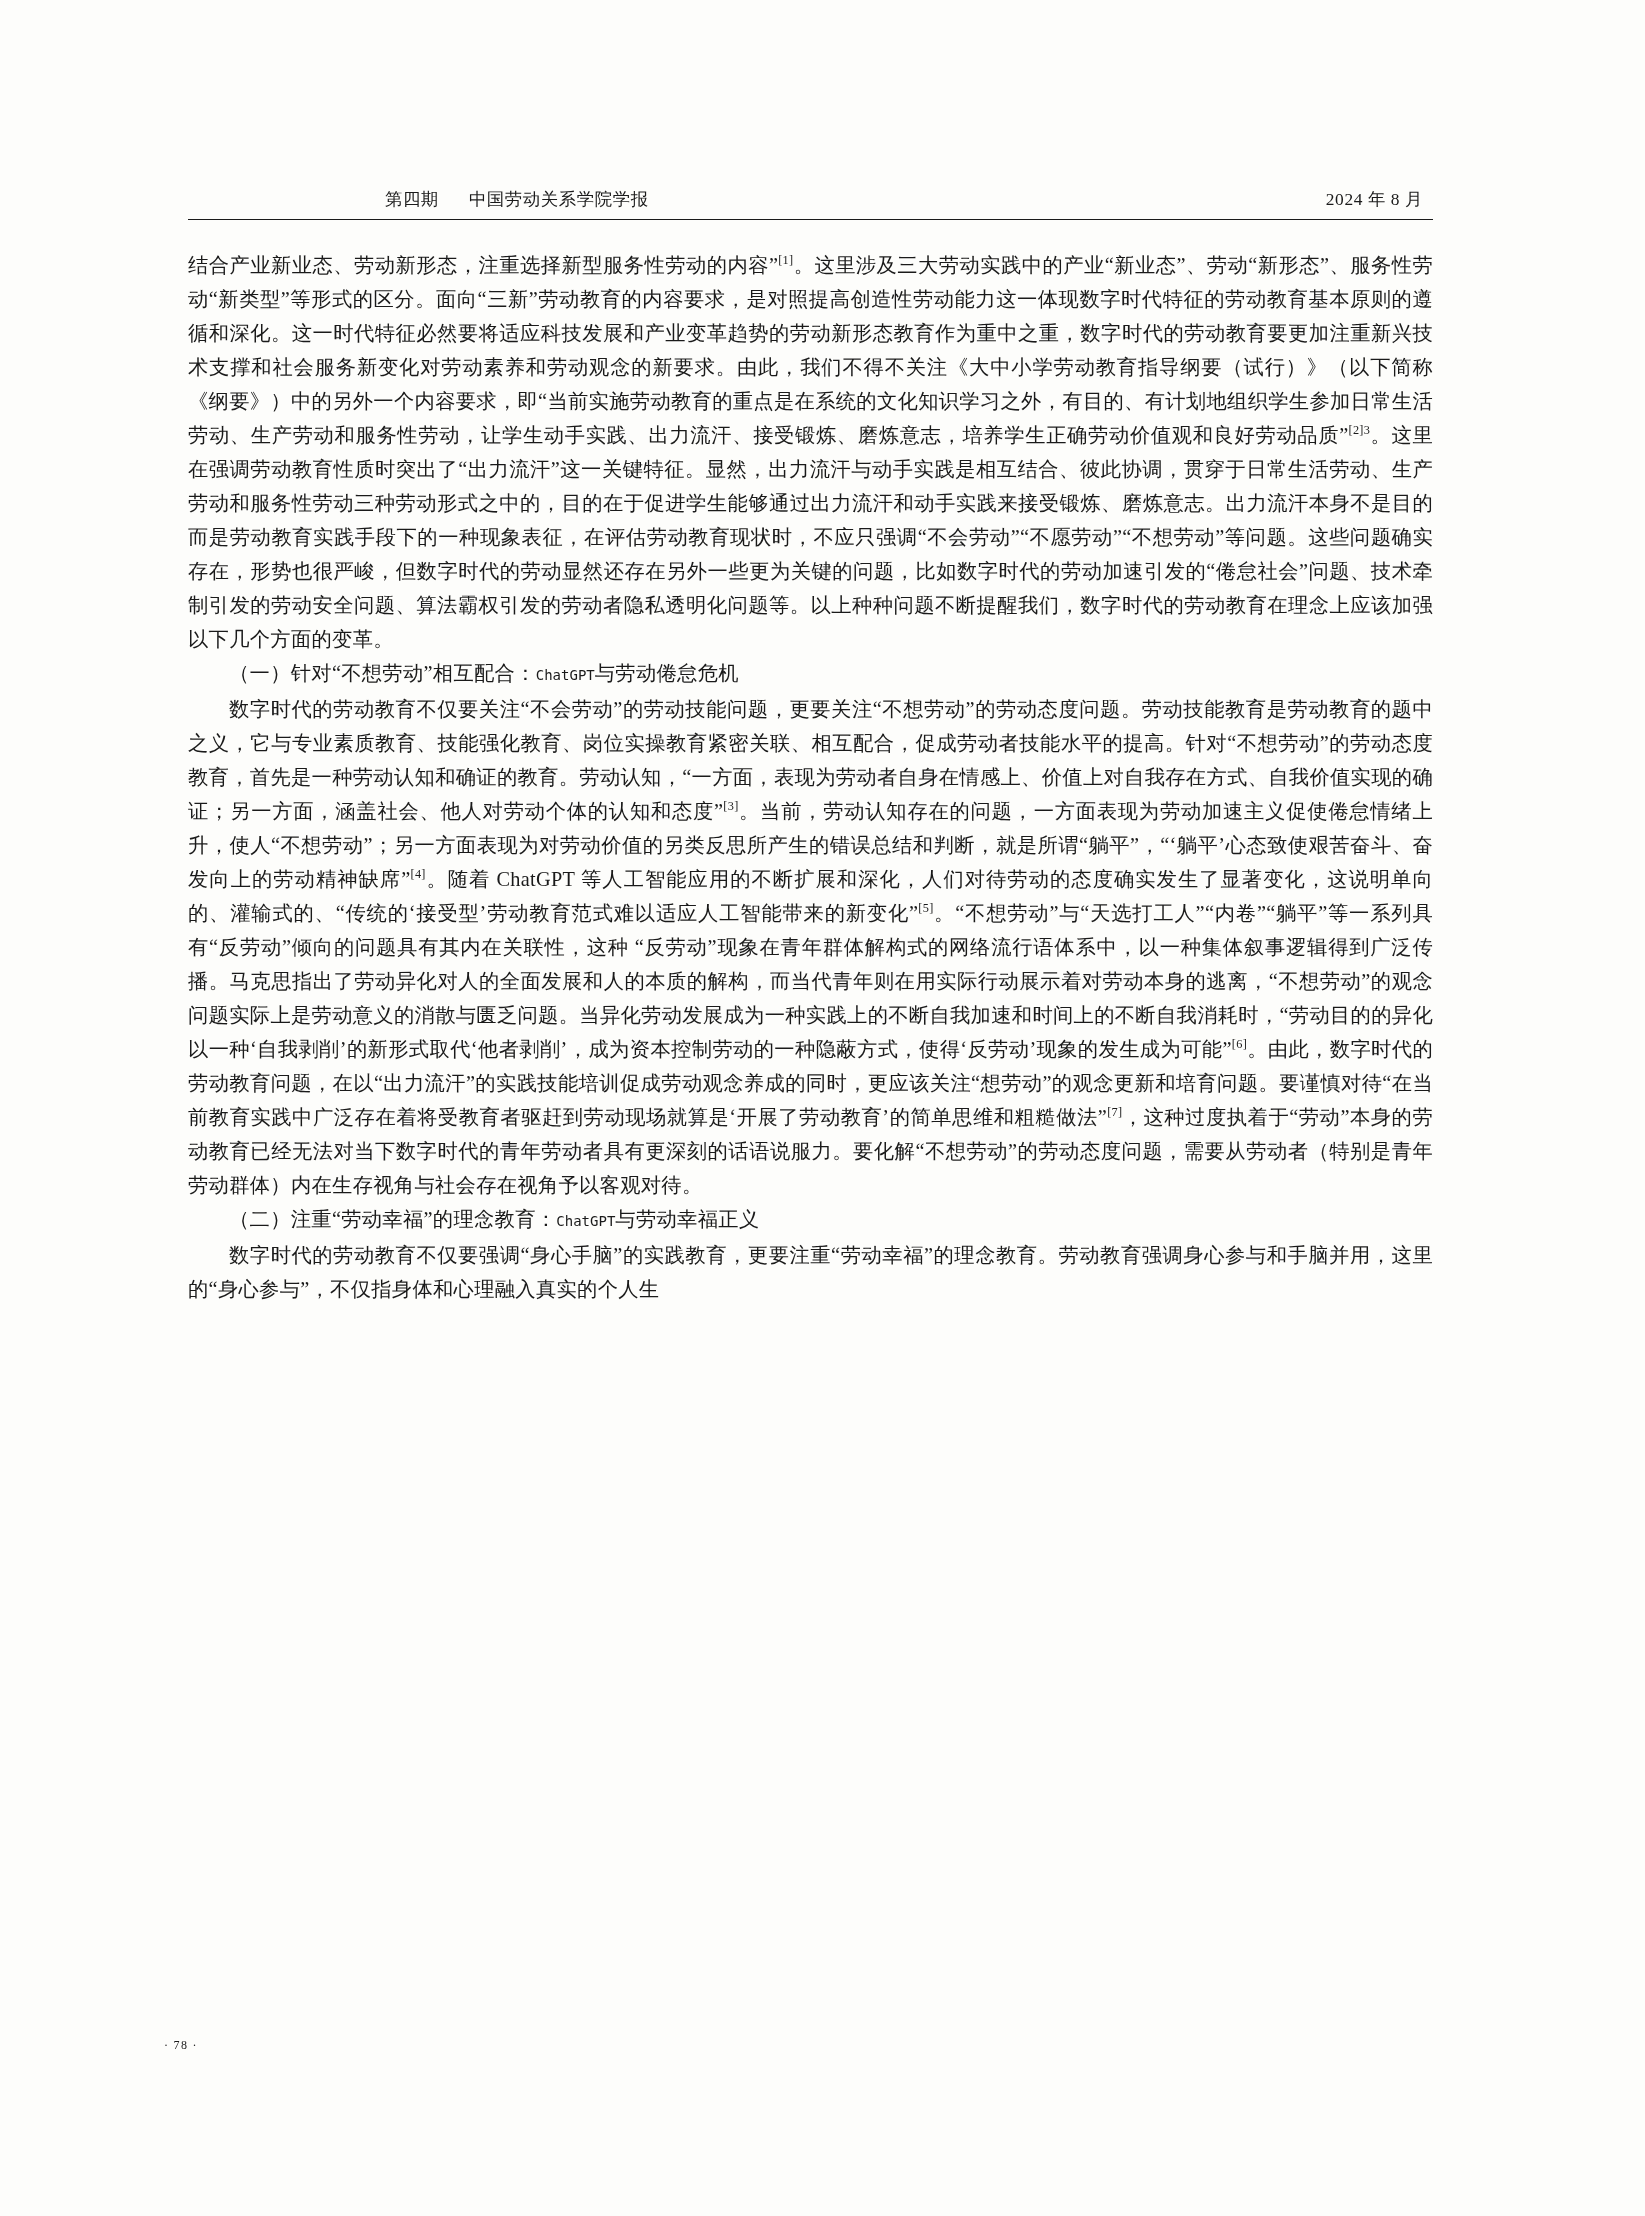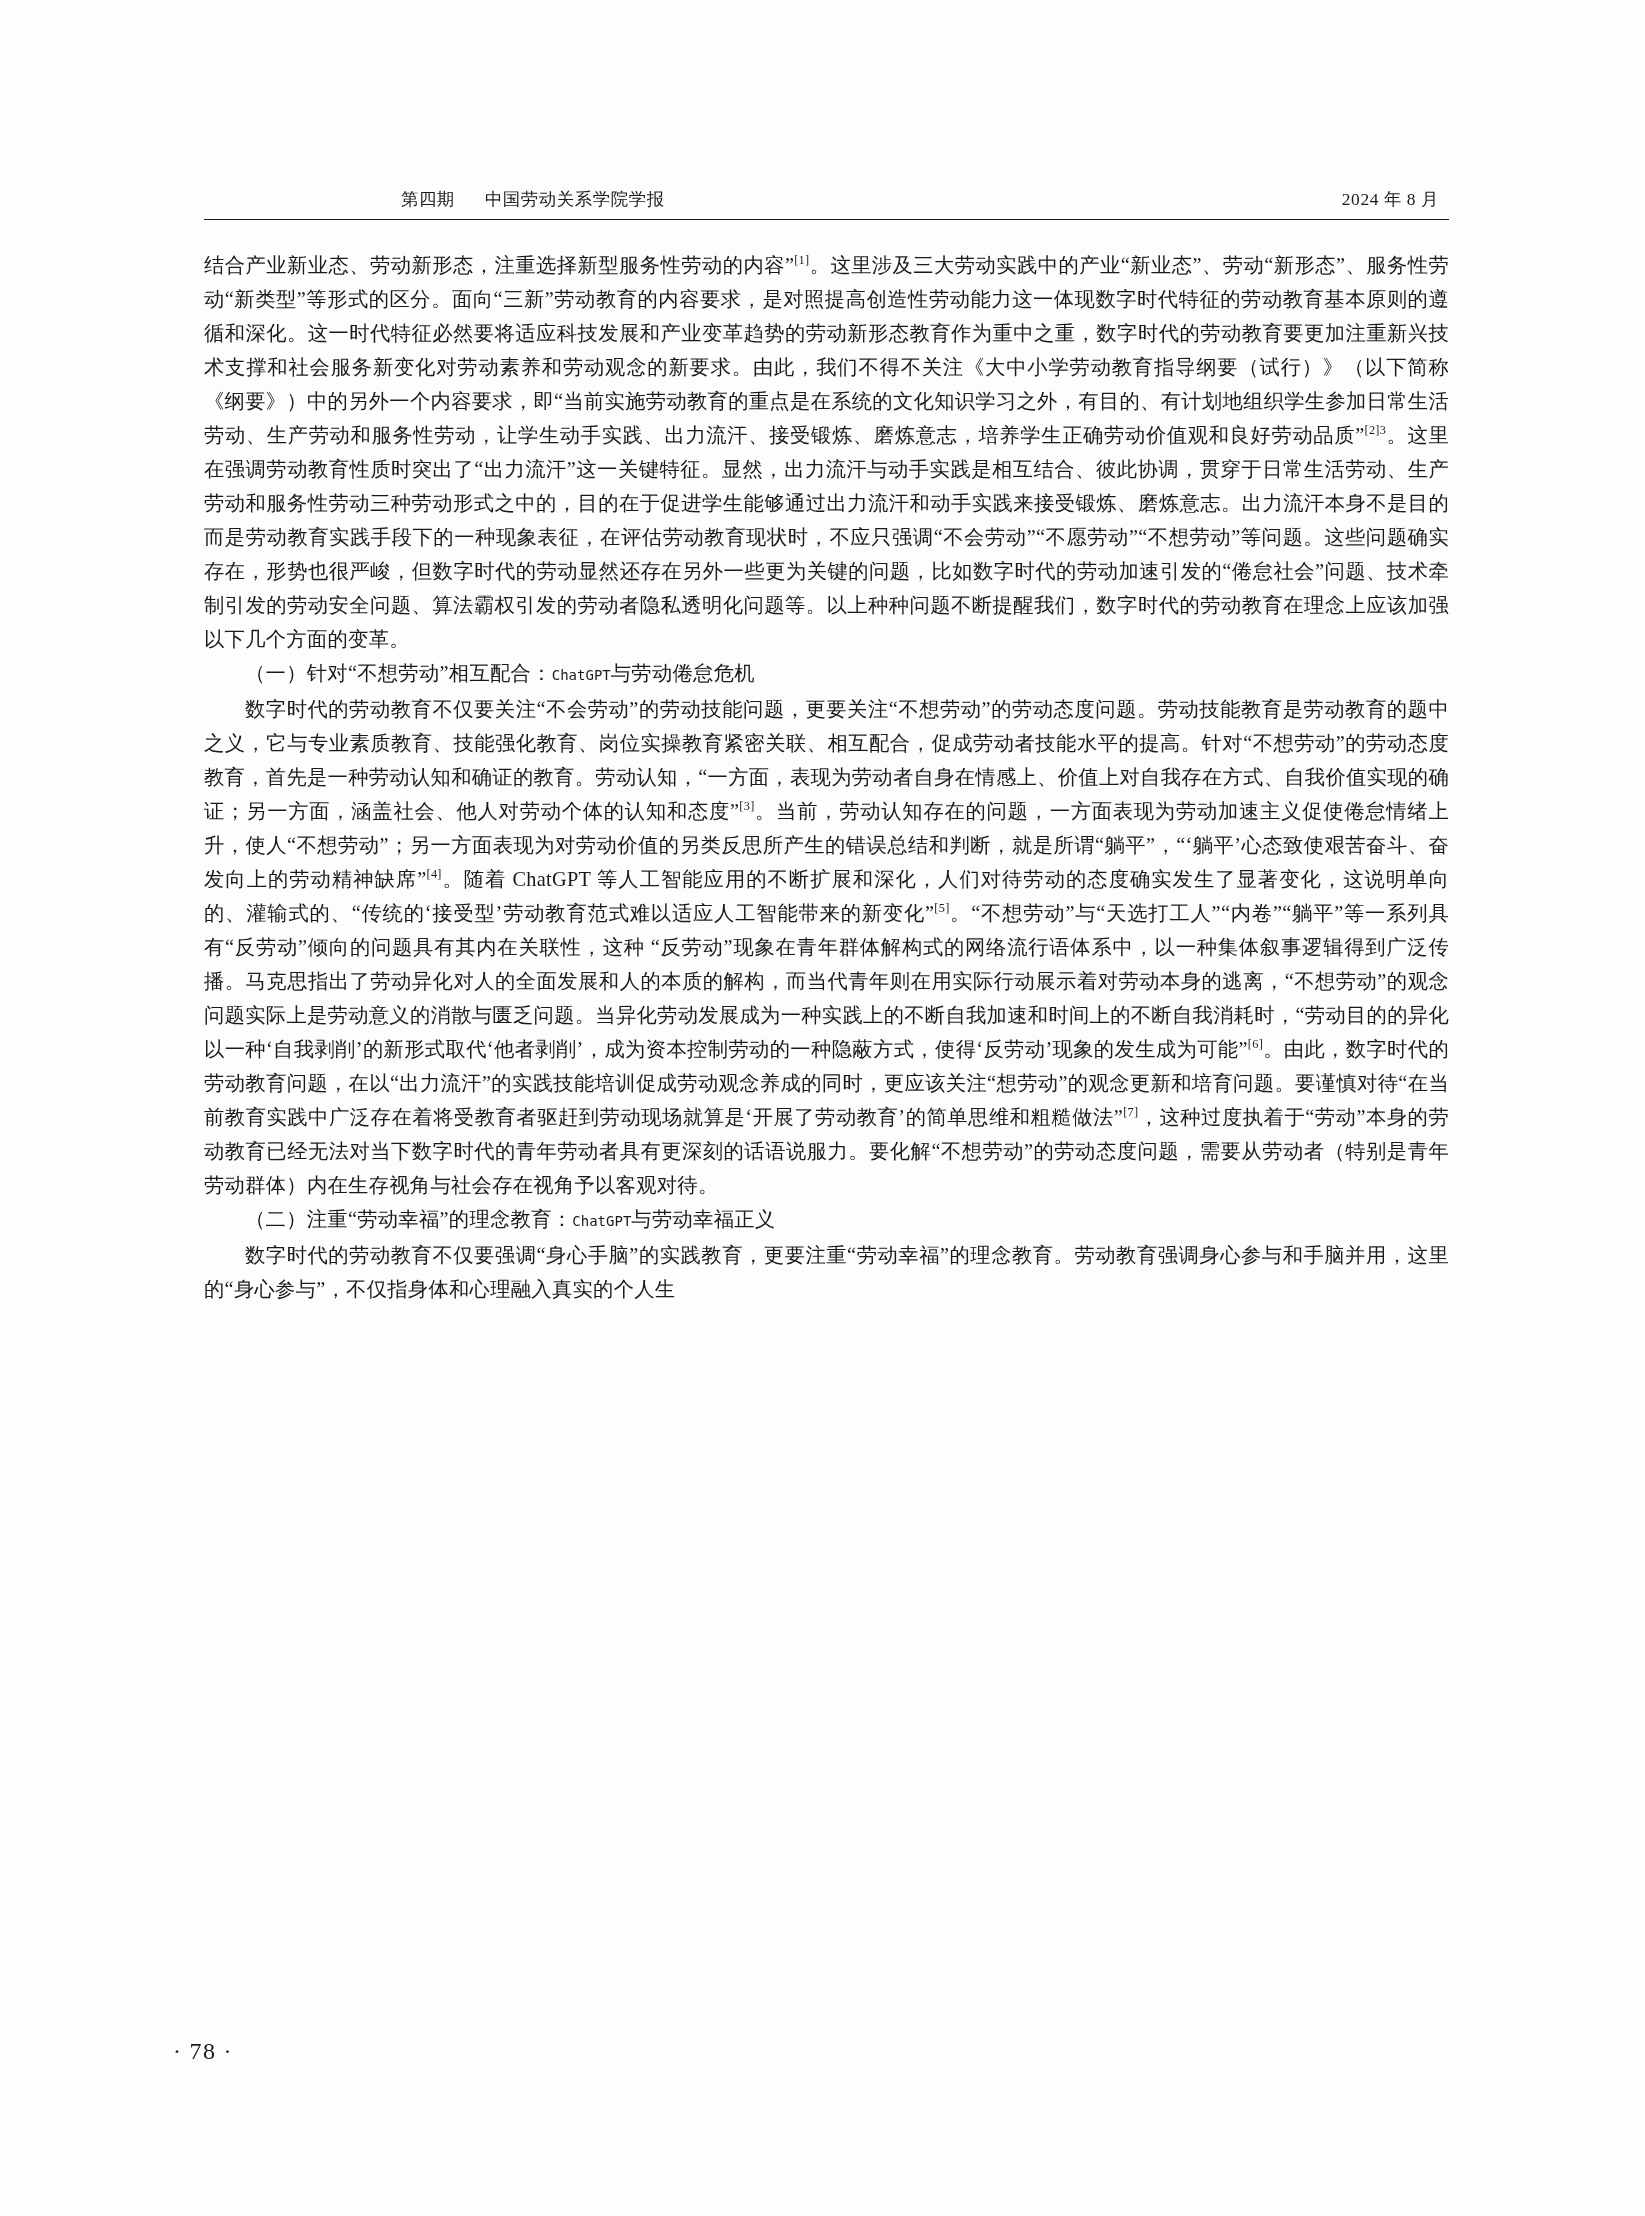--- a/index.html
+++ b/index.html
@@ -17,21 +17,21 @@
   }
   .page {
     position: absolute;
     left: 0; top: 0;
     width: 1646px;
     height: 2216px;
     background: #fdfdfb;
   }
   .content {
     position: absolute;
-    left: 204px;
+    left: 188px;
     top: 187px;
     width: 1245px;
   }
   
   .runhead {
     display: flex;
     align-items: baseline;
     justify-content: space-between;
     font-size: 17.4px;
     letter-spacing: 0.6px;
@@ -76,23 +76,23 @@
     letter-spacing: 0px;
   }
   sup.ref {
     font-size: 12.3px;
     vertical-align: super;
     line-height: 0;
   }
   
   .folio {
     position: absolute;
-    left: 173px;
+    left: 164px;
     top: 2038px;
-    font-size: 24px;
+    font-size: 12px;
     letter-spacing: 1.3px;
     color: #1a1a1a;
   }
 </style>
 </head>
 <body>
 
 <div class="page">
 
   <div class="content">

